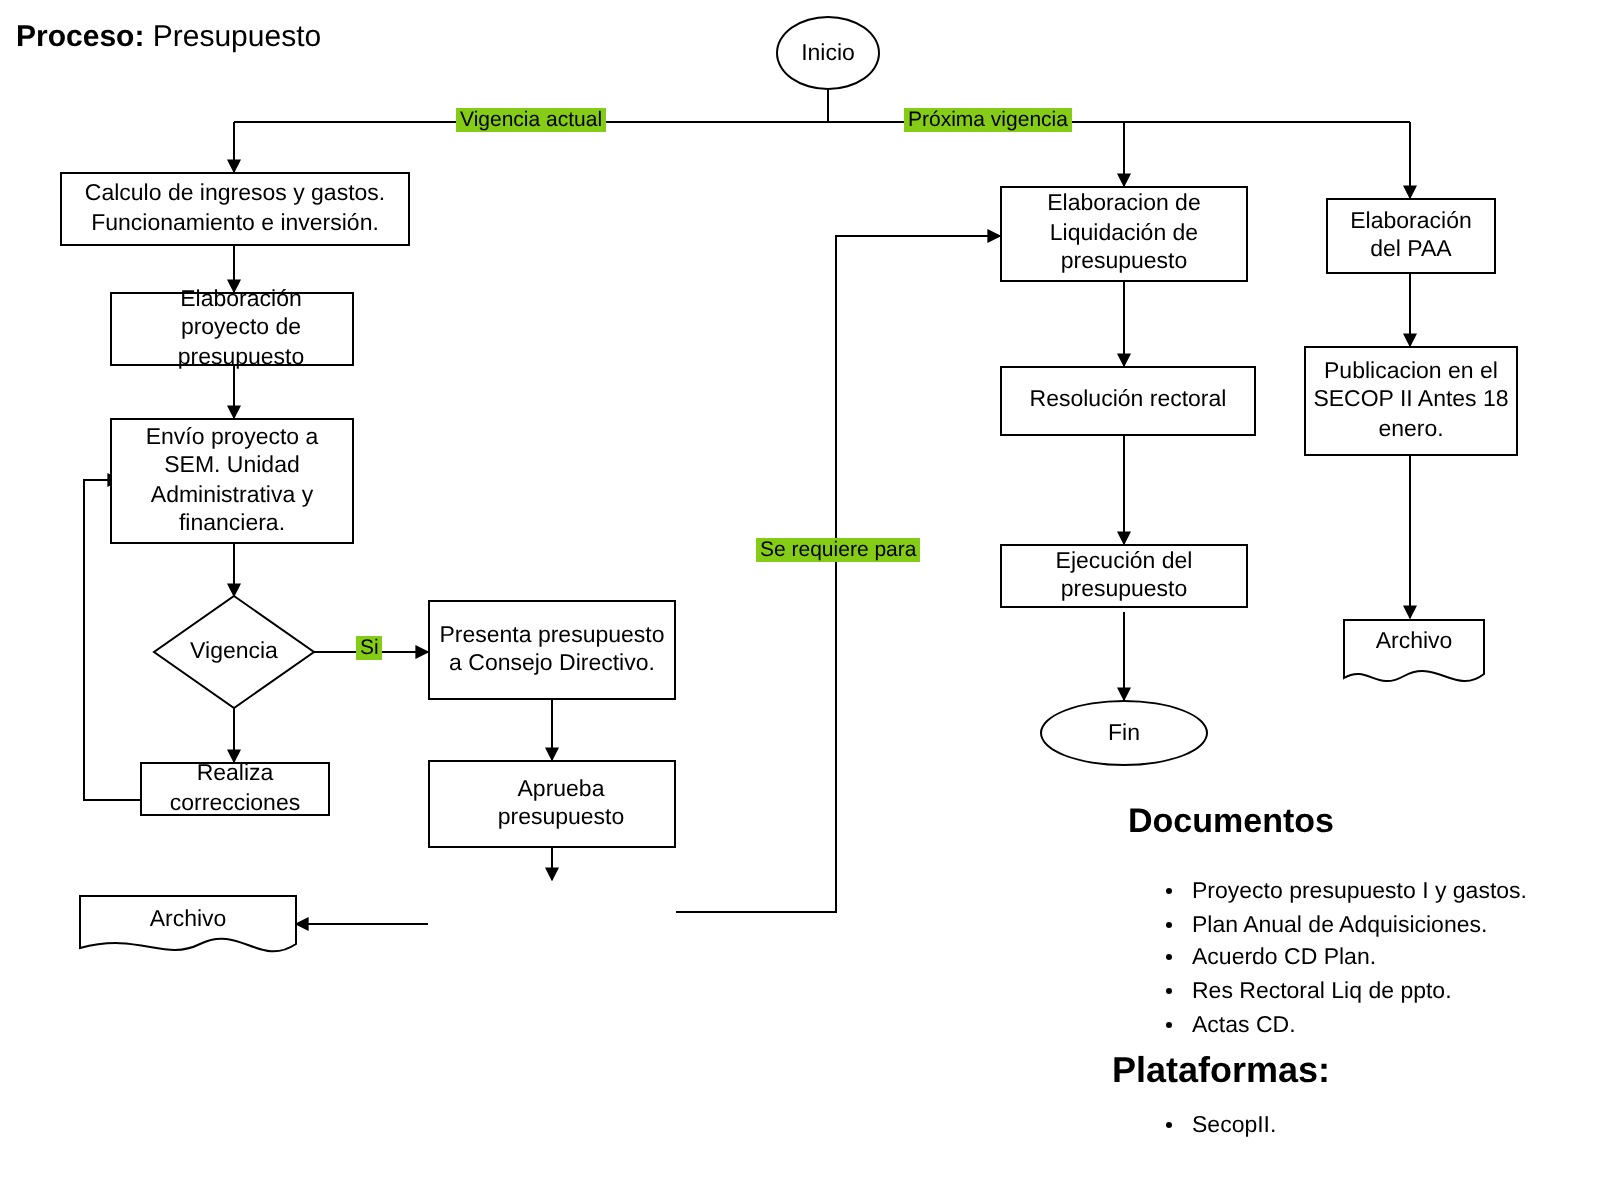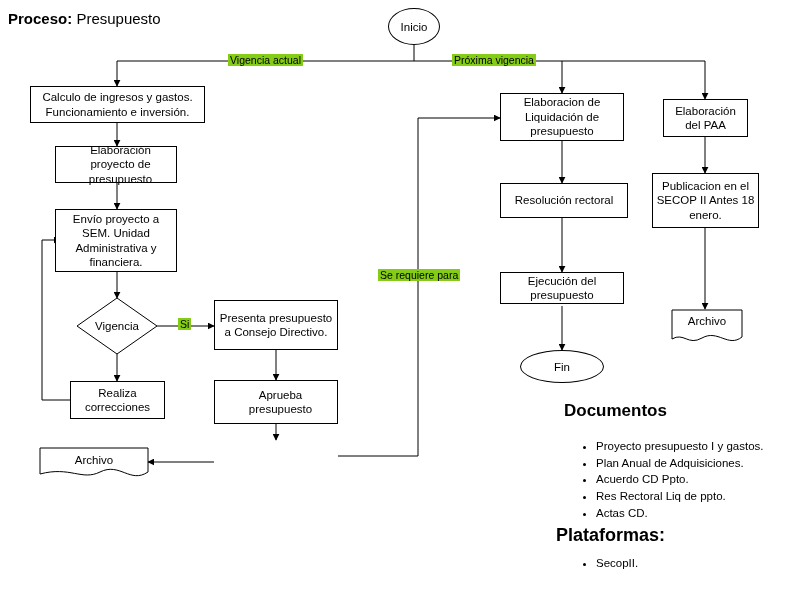--- a/index.html
+++ b/index.html
@@ -189,21 +189,21 @@
   </div>
 
   <div class="diamond-wrap" style="left:77px; top:298px; width:80px; height:56px;">
     <span class="label">Vigencia</span>
   </div>
 
   <div class="node" style="left:214px; top:300px; width:124px; height:50px;">
     <span>Presenta presupuesto a Consejo Directivo.</span>
   </div>
 
-  <div class="node" style="left:70px; top:381px; width:95px; height:38px;">
+  <div class="node" style="left:70px; top:381px; width:95px; height:27px;">
     <span>Realiza correcciones</span>
   </div>
 
   <div class="node" style="left:214px; top:380px; width:124px; height:44px;padding-left:12px;">
     <span>Aprueba presupuesto</span>
   </div>
 
 
   <div style="position:absolute; left:40px; top:448px; width:108px; height:36px; display:flex; align-items:flex-start; justify-content:center; padding-top:6px; box-sizing:border-box; font-size:11.5px;">
     <span>Archivo</span>
@@ -239,21 +239,21 @@
 
   <div class="edge-label" style="left:228px; top:54px;">Vigencia actual</div>
   <div class="edge-label" style="left:452px; top:54px;">Próxima vigencia</div>
   <div class="edge-label" style="left:178px; top:318px;">Si</div>
   <div class="edge-label" style="left:378px; top:269px;">Se requiere para</div>
 
   <div class="docs-title" style="left:564px; top:401px;">Documentos</div>
   <ul class="bullets" style="left:580px; top:438px;">
     <li>Proyecto presupuesto I y gastos.</li>
     <li>Plan Anual de Adquisiciones.</li>
-    <li>Acuerdo CD Ppto.</li>
+    <li>Acuerdo CD Plan.</li>
     <li>Res Rectoral Liq de ppto.</li>
     <li>Actas CD.</li>
   </ul>
 
   <div class="plat-title" style="left:556px; top:525px;">Plataformas:</div>
   <ul class="bullets" style="left:580px; top:555px;">
     <li>SecopII.</li>
   </ul>
 
 </div>

